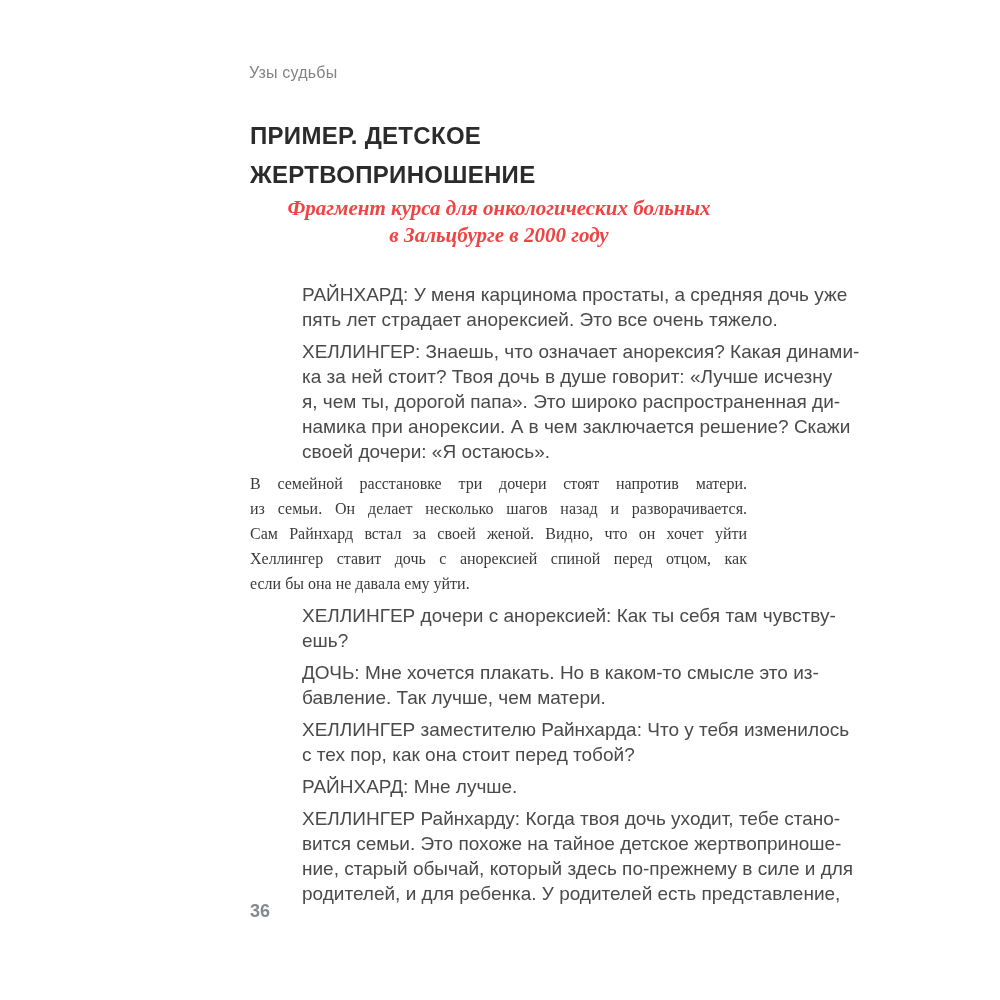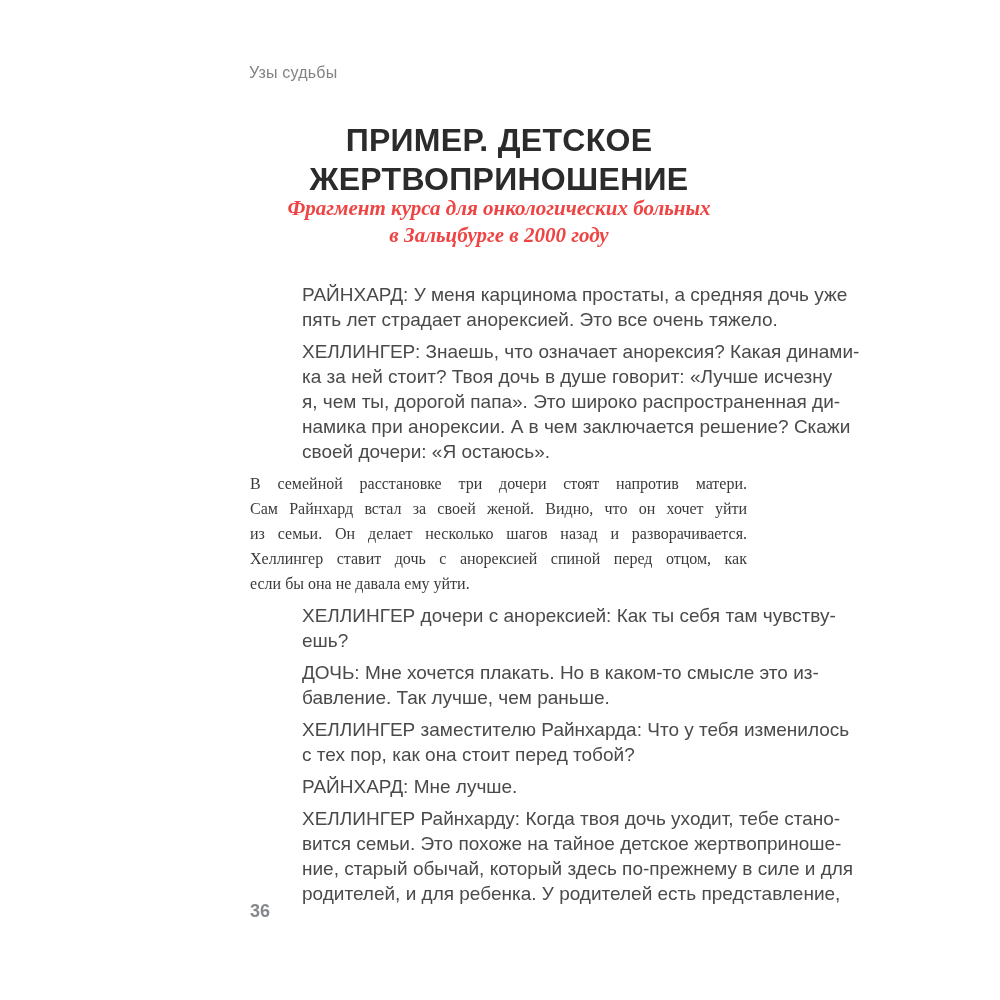--- a/index.html
+++ b/index.html
@@ -23,23 +23,22 @@
     font-size: 16px;
     line-height: 20px;
     color: #828282;
     letter-spacing: 0.2px;
   }
   .title {
     position: absolute;
     left: 250px;
     top: 100px;
     width: 498px;
-    text-align: center;
     font-weight: 700;
-    font-size: 32px;
+    font-size: 24px;
     line-height: 39px;
     color: #2b2b2b;
     letter-spacing: 0.3px;
   }
   .subtitle {
     position: absolute;
     left: 230px;
     top: 195px;
     width: 538px;
     text-align: center;
@@ -112,32 +111,32 @@
       </div>
       <div class="block dialogue">
         <div class="tline">ХЕЛЛИНГЕР: Знаешь, что означает анорексия? Какая динами-</div>
         <div class="tline">ка за ней стоит? Твоя дочь в душе говорит: «Лучше исчезну</div>
         <div class="tline">я, чем ты, дорогой папа». Это широко распространенная ди-</div>
         <div class="tline">намика при анорексии. А в чем заключается решение? Скажи</div>
         <div class="tline end">своей дочери: «Я остаюсь».</div>
       </div>
       <div class="block narration">
         <div class="tline">В семейной расстановке три дочери стоят напротив матери.</div>
+        <div class="tline">из семьи. Он делает несколько шагов назад и разворачивается.</div>
         <div class="tline">Сам Райнхард встал за своей женой. Видно, что он хочет уйти</div>
-        <div class="tline">из семьи. Он делает несколько шагов назад и разворачивается.</div>
         <div class="tline">Хеллингер ставит дочь с анорексией спиной перед отцом, как</div>
         <div class="tline end">если бы она не давала ему уйти.</div>
       </div>
       <div class="block dialogue">
         <div class="tline">ХЕЛЛИНГЕР дочери с анорексией: Как ты себя там чувству-</div>
         <div class="tline end">ешь?</div>
       </div>
       <div class="block dialogue">
         <div class="tline">ДОЧЬ: Мне хочется плакать. Но в каком-то смысле это из-</div>
-        <div class="tline end">бавление. Так лучше, чем раньше.</div>
+        <div class="tline end">бавление. Так лучше, чем матери.</div>
       </div>
       <div class="block dialogue">
         <div class="tline">ХЕЛЛИНГЕР заместителю Райнхарда: Что у тебя изменилось</div>
         <div class="tline end">с тех пор, как она стоит перед тобой?</div>
       </div>
       <div class="block dialogue">
         <div class="tline end">РАЙНХАРД: Мне лучше.</div>
       </div>
       <div class="block dialogue">
         <div class="tline">ХЕЛЛИНГЕР Райнхарду: Когда твоя дочь уходит, тебе стано-</div>

